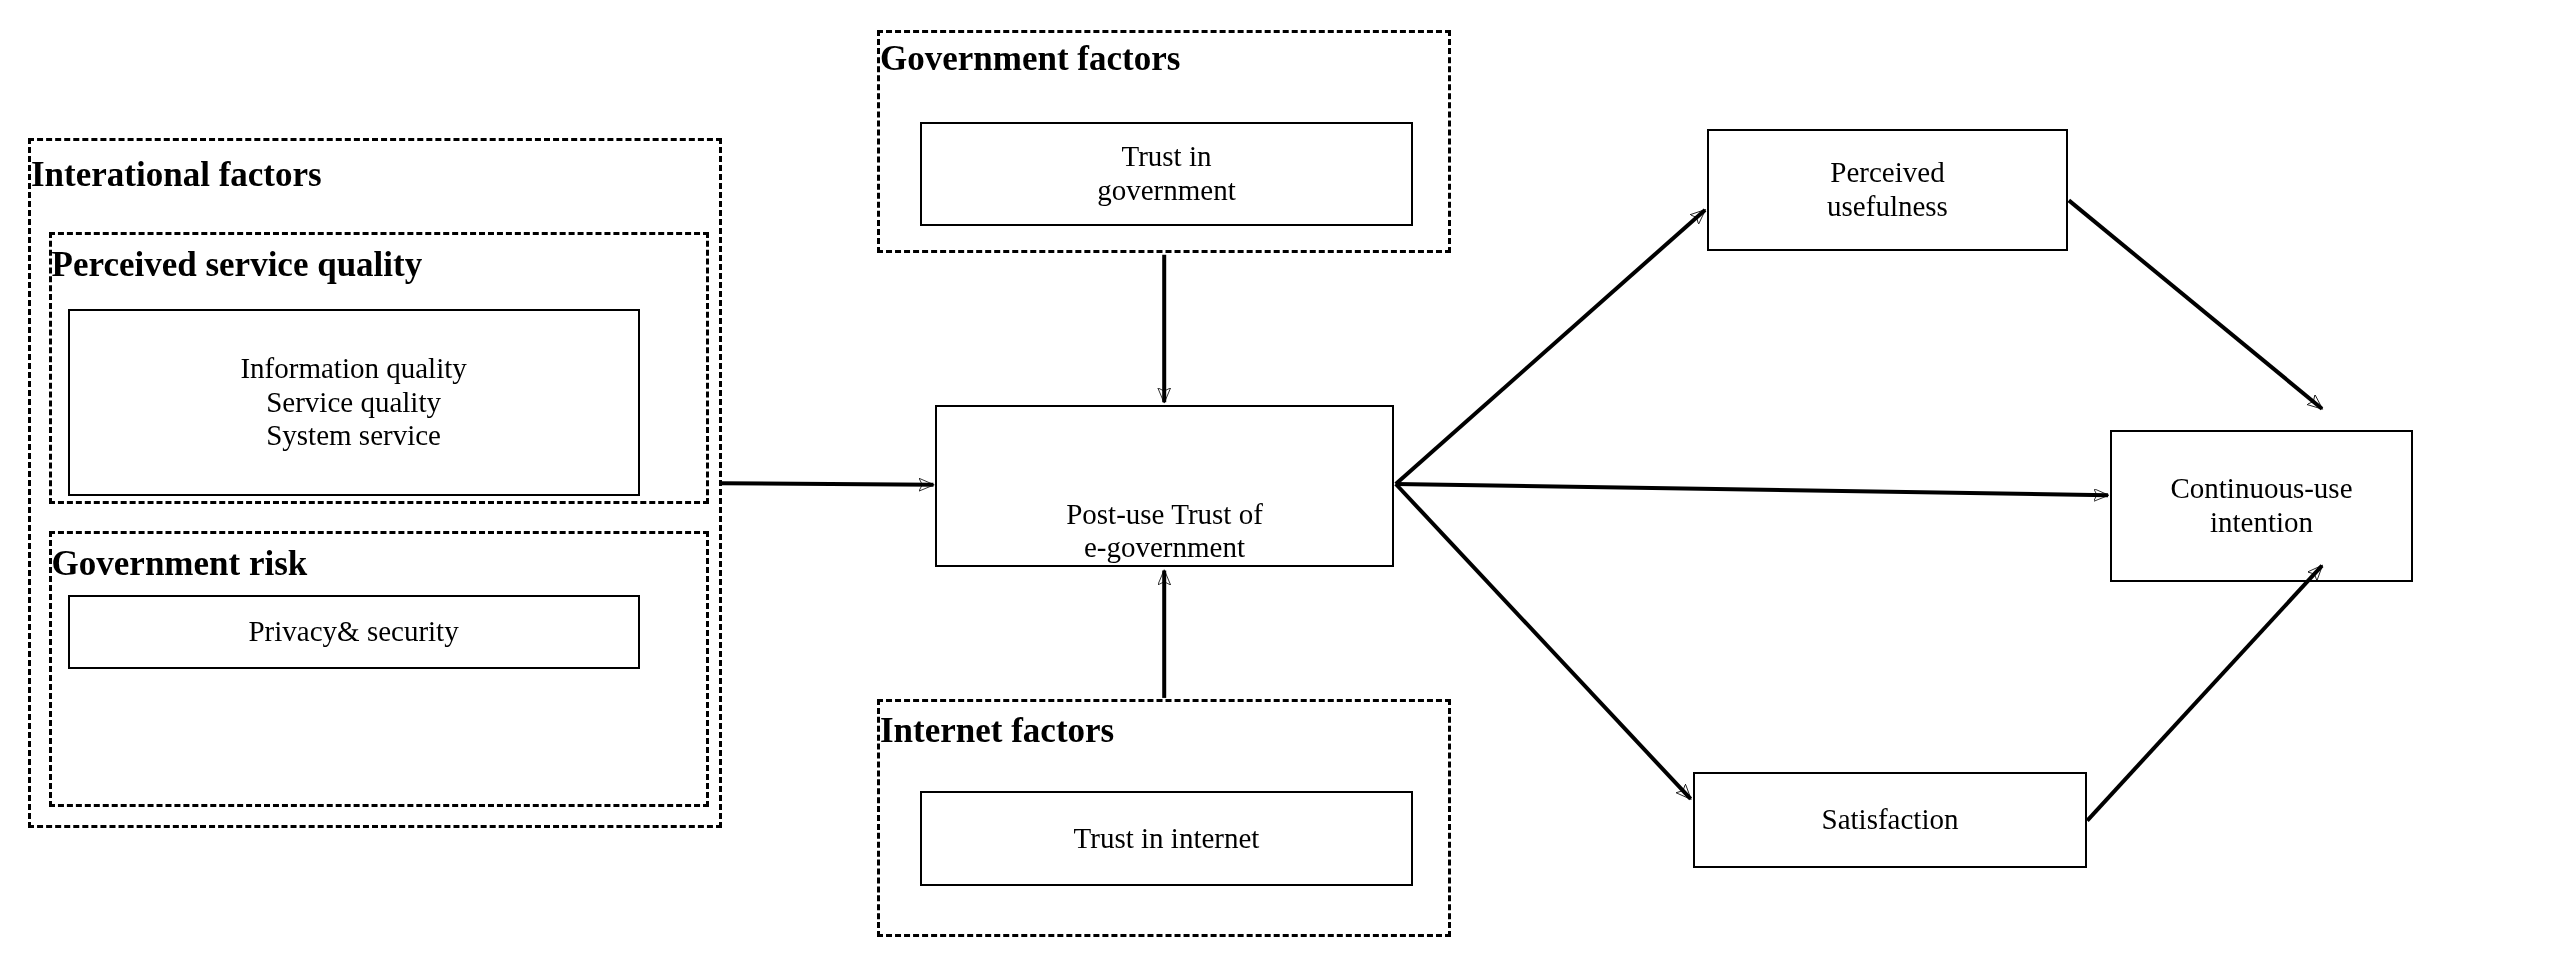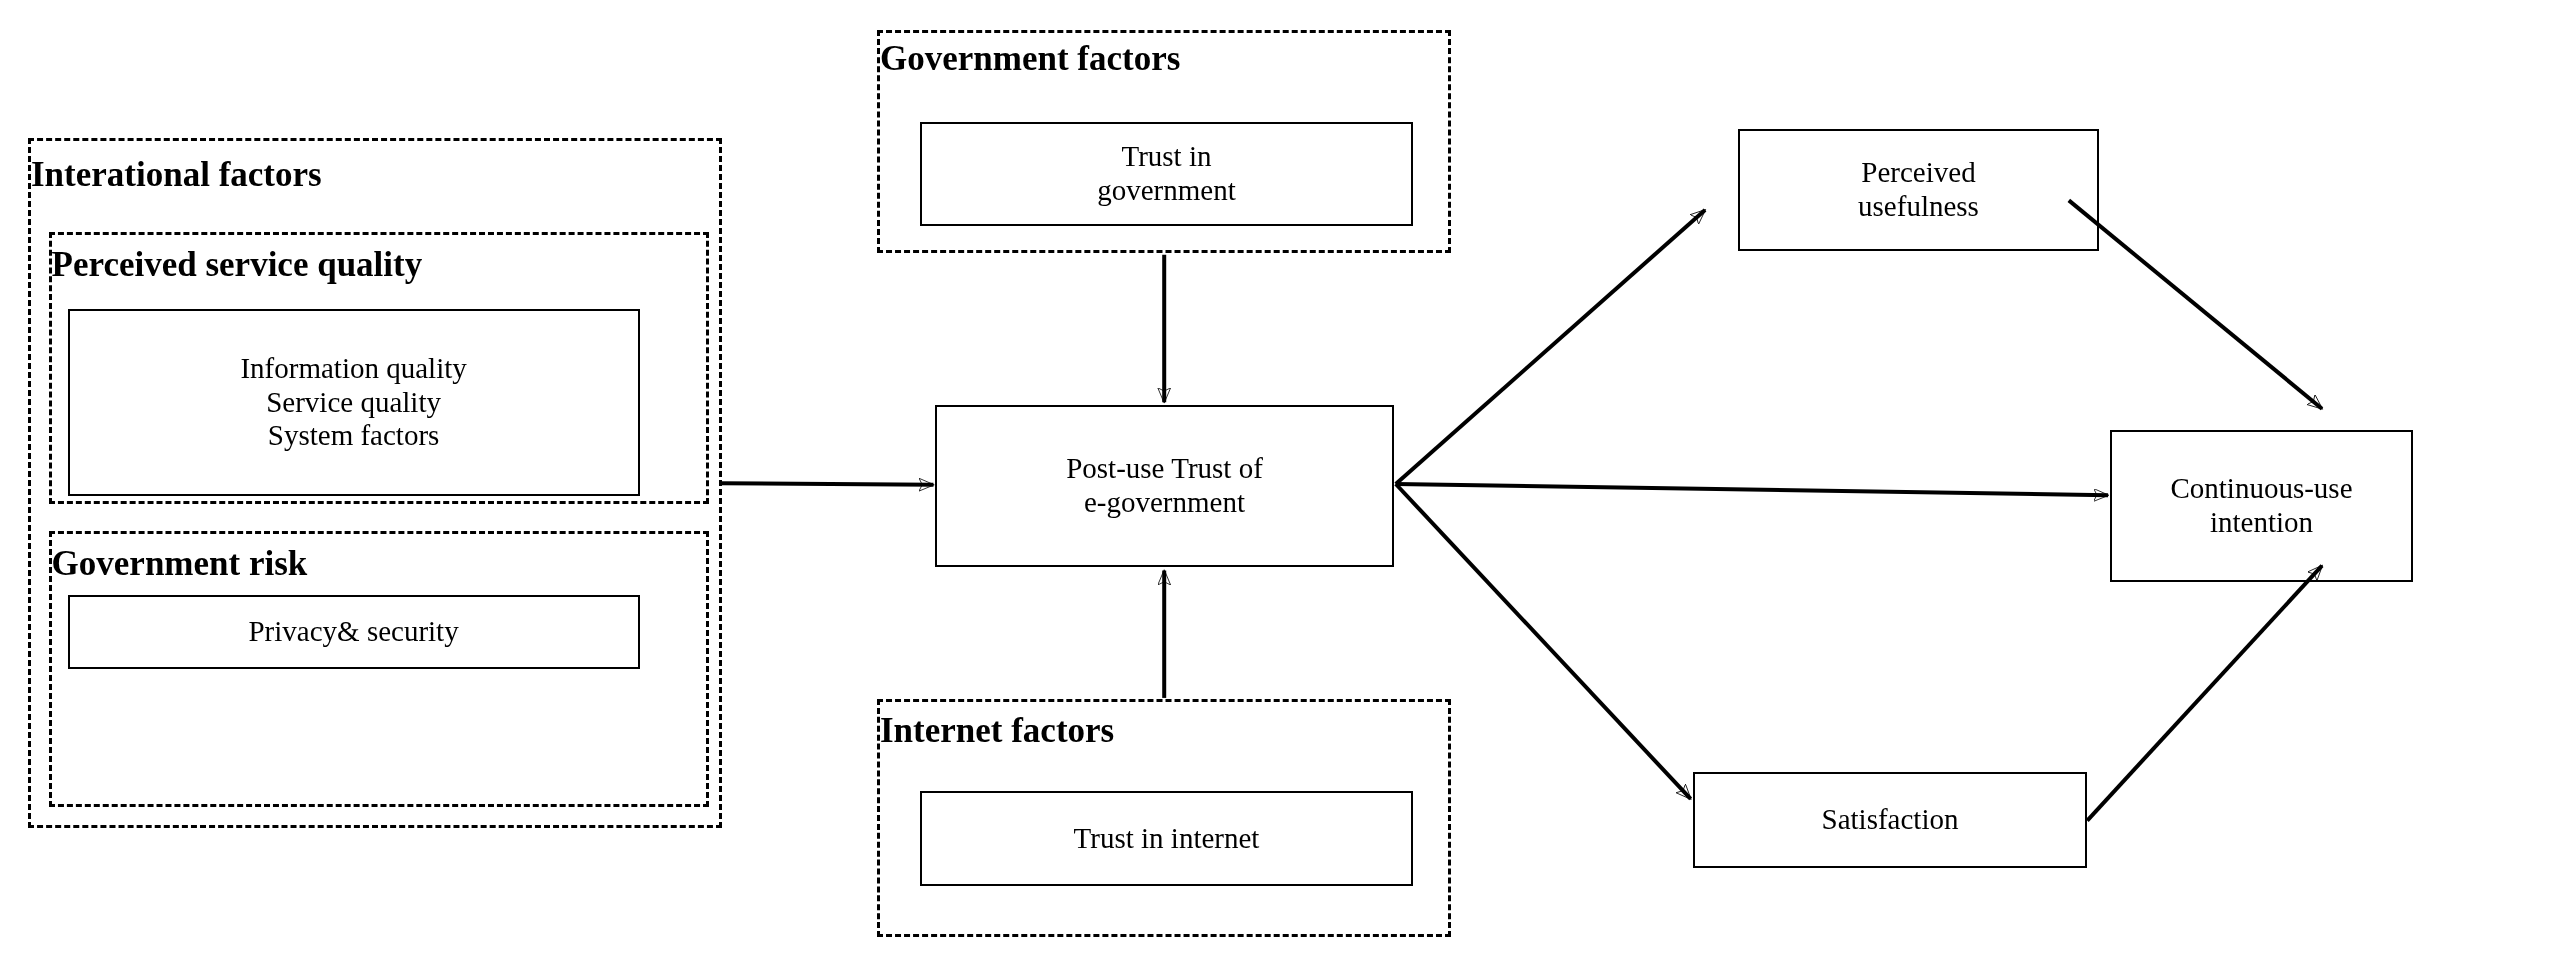--- a/index.html
+++ b/index.html
@@ -67,53 +67,53 @@
 <div id="canvas">
 
   <div class="grp" style="left:28px; top:138px; width:694px; height:690px;">
     <div class="grp-title" style="top:16px;">Interational factors</div>
 
     <div class="grp" style="left:17.6px; top:91px; width:660px; height:272px;">
       <div class="grp-title" style="top:12px;">Perceived service quality</div>
       <div class="node" style="left:16px; top:61px; width:572px; height:187px;margin-top:13px;">
         <span class="ln">Information quality</span>
         <span class="ln">Service quality</span>
-        <span class="ln">System factors</span>
+        <span class="ln">System service</span>
       </div>
     </div>
 
     <div class="grp" style="left:17.6px; top:390px; width:660px; height:276px;">
       <div class="grp-title" style="top:12px;">Government risk</div>
       <div class="node" style="left:16px; top:61px; width:572px; height:74px;">
         <span class="ln">Privacy&amp; security</span>
       </div>
     </div>
   </div>
 
   <div class="grp" style="left:877px; top:30px; width:574px; height:223px;">
     <div class="grp-title" style="top:8px;">Government factors</div>
     <div class="node" style="left:40px; top:89px; width:493px; height:104px;">
       <span class="ln">Trust in</span>
       <span class="ln">government</span>
     </div>
   </div>
 
-  <div class="node" style="left:935px; top:405px; width:459px; height:162px;">
+  <div class="node" style="left:935px; top:405px; width:459px; height:162px;justify-content:flex-end;">
     <span class="ln">Post-use Trust of</span>
     <span class="ln">e-government</span>
   </div>
 
   <div class="grp" style="left:877px; top:699px; width:574px; height:238px;">
     <div class="grp-title" style="top:11.2px;">Internet factors</div>
     <div class="node" style="left:40px; top:89px; width:493px; height:95px;">
       <span class="ln">Trust in internet</span>
     </div>
   </div>
 
-  <div class="node" style="left:1707px; top:129px; width:361px; height:122px;margin-left:31px;">
+  <div class="node" style="left:1707px; top:129px; width:361px; height:122px;">
     <span class="ln">Perceived</span>
     <span class="ln">usefulness</span>
   </div>
 
   <div class="node" style="left:1693px; top:772px; width:394px; height:96px;text-align:center;">
     <span class="ln">Satisfaction</span>
   </div>
 
   <div class="node" style="left:2110px; top:430px; width:303px; height:152px;">
     <span class="ln">Continuous-use</span>

